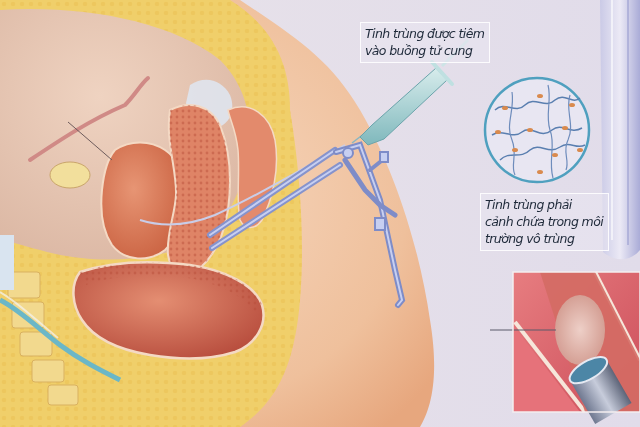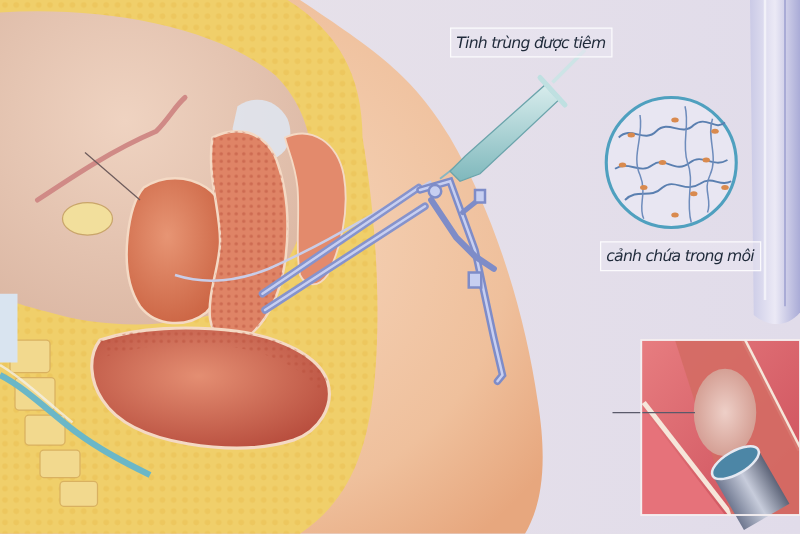--- a/index.html
+++ b/index.html
@@ -180,19 +180,22 @@
         <ellipse cx="591" cy="370" rx="21" ry="9" fill="#4c86a6" stroke="#e6e9f2" stroke-width="2"></ellipse>
       </g>
       <line x1="490" y1="330" x2="556" y2="330" stroke="#5a5a6a" stroke-width="1"></line>
       <rect x="513" y="272" width="127" height="140" fill="none" stroke="#f4eef0" stroke-width="1.5"></rect>
     </g>
   </svg>
 
   
   <div class="label-box" style="left:360px; top:22px;">
     <span class="label-line">Tinh trùng được tiêm</span>
+    <span class="label-line">vào buồng tử cung</span>
   </div>
 
   <div class="label-box" style="left:480px; top:193px;">
+    <span class="label-line">Tinh trùng phải</span>
     <span class="label-line">cảnh chứa trong môi</span>
+    <span class="label-line">trường vô trùng</span>
   </div>
 
 </div>
 
 </body></html>

